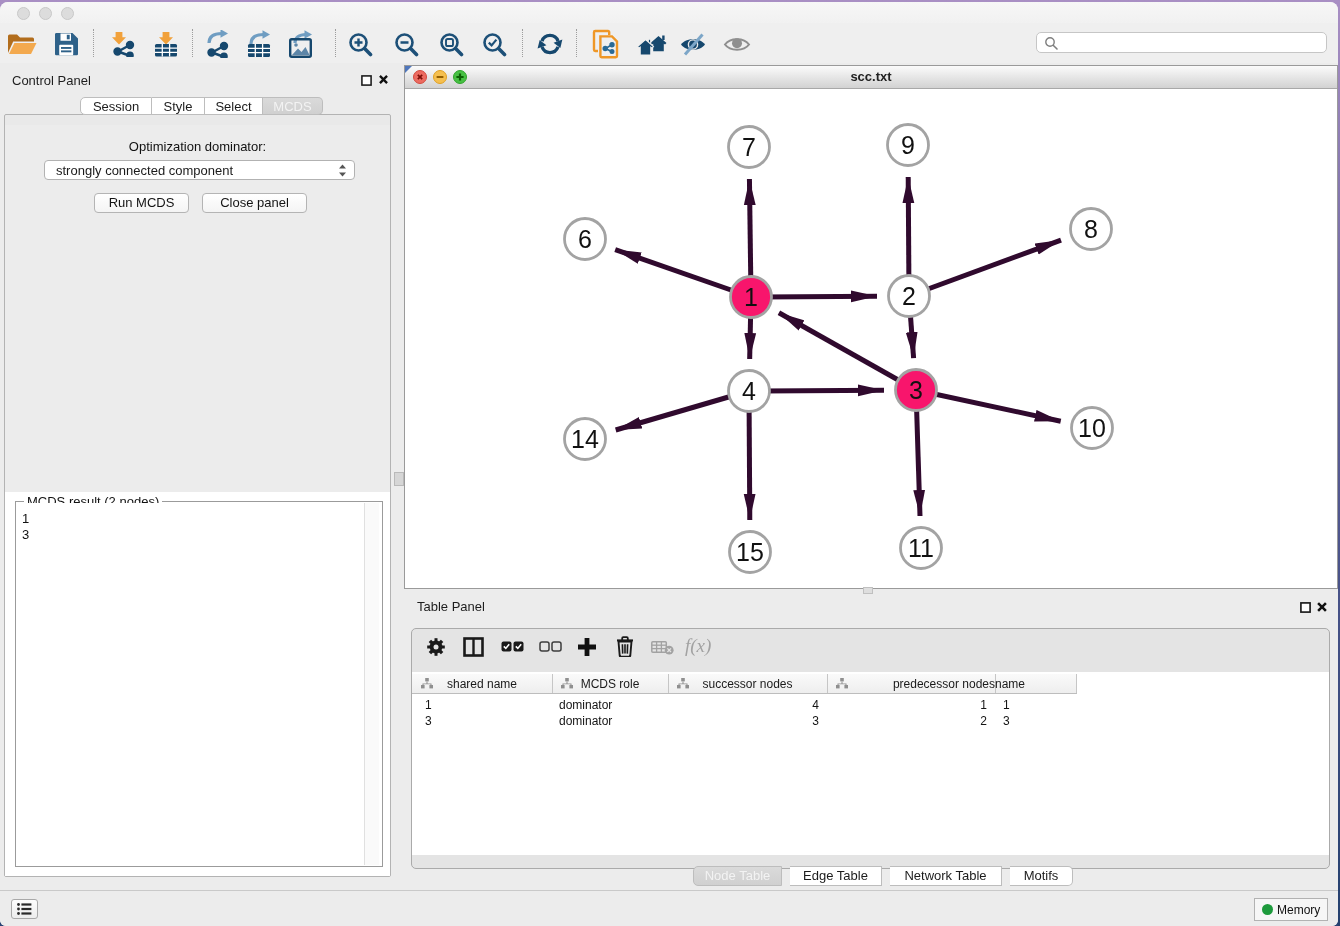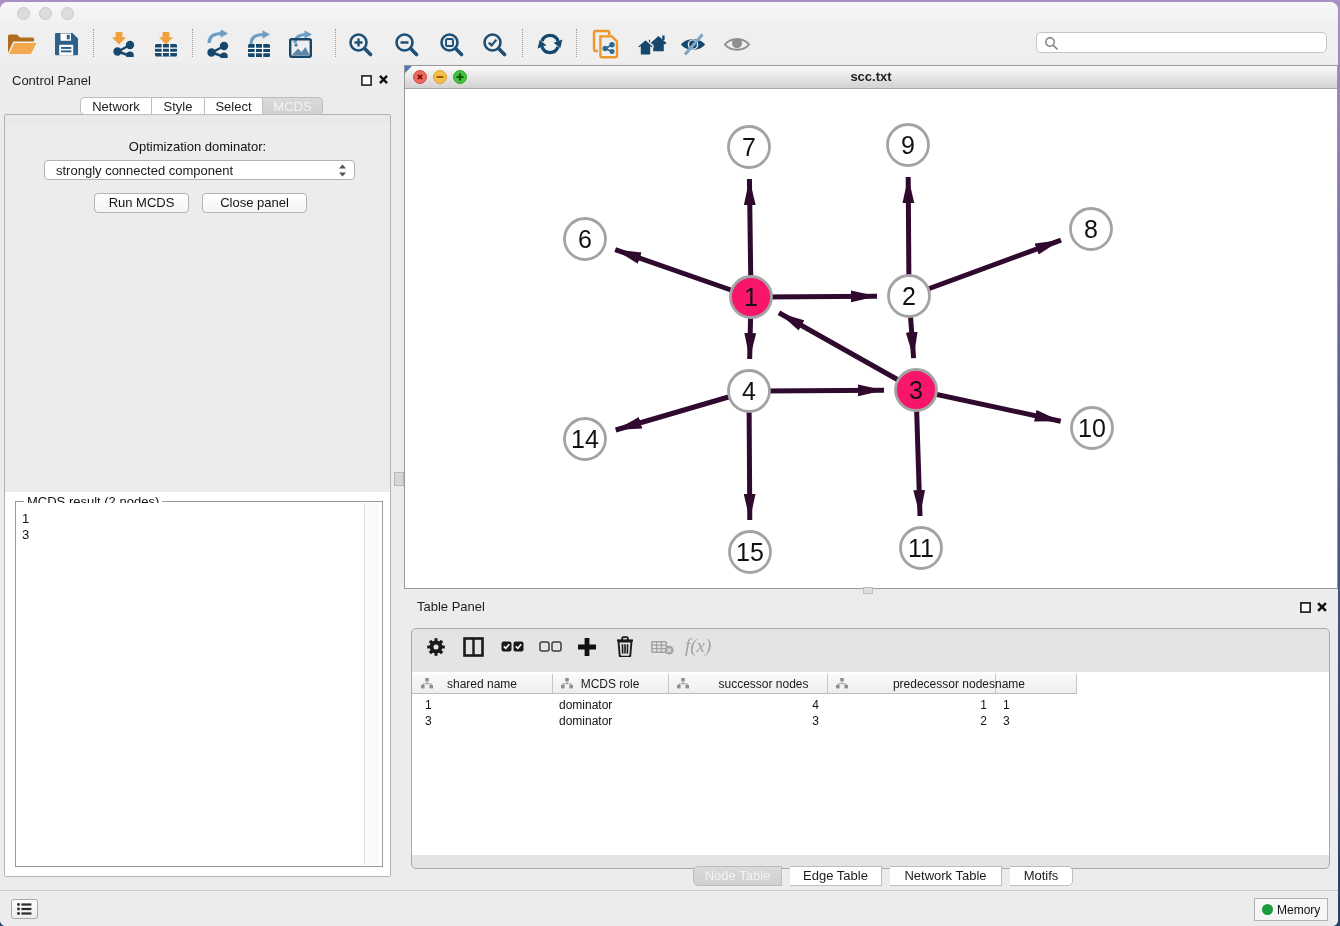--- a/index.html
+++ b/index.html
@@ -198,21 +198,21 @@
       <rect x="1" y="1" width="10" height="10" fill="#fff" stroke="#1a1a1a" stroke-width="1.7"></rect>
     </svg>
     <svg class="ab" style="left:378px;top:11px;" width="11" height="11" viewBox="0 0 12 12">
       <path d="M1.2 3 L3 1.2 L6 4.2 L9 1.2 L10.8 3 L7.8 6 L10.8 9 L9 10.8 L6 7.8 L3 10.8 L1.2 9 L4.2 6 Z" fill="#111"></path>
     </svg>
 
     <div class="ab" style="left:4px;top:51px;width:387px;height:763px;background:#e9e9e9;
          border:1px solid #b3b3b3;box-sizing:border-box;border-radius:2px;"></div>
 
     <div class="tabrow" style="left:80px;top:34px;">
-      <div class="tab first" style="width:72px;">Network</div>
+      <div class="tab first" style="width:72px;">Session</div>
       <div class="tab" style="width:53px;">Style</div>
       <div class="tab" style="width:58px;">Select</div>
       <div class="tab last sel" style="width:60px;">MCDS</div>
     </div>
 
     <div class="ab" style="left:5px;top:62px;width:385px;height:367px;background:#ececec;"></div>
     <div class="ab" style="left:0;top:76px;width:395px;text-align:center;font-size:13px;color:#111;">Optimization dominator:</div>
 
     <div class="ab" style="left:44px;top:97px;width:311px;height:20px;background:#fff;
          border:1px solid #b2b2b2;border-radius:4px;box-sizing:border-box;">
@@ -378,21 +378,21 @@
     <div class="ab" style="left:412px;top:611px;width:665px;height:20px;
          background:linear-gradient(#fafafa,#eeeeee);border-bottom:1px solid #bdbdbd;box-sizing:border-box;"></div>
     <div class="ab" style="left:412px;top:611px;width:665px;height:20px;font-size:12px;color:#1a1a1a;">
       <div class="ab" style="left:140px;top:0;width:1px;height:19px;background:#c6c6c6;"></div>
       <div class="ab" style="left:256px;top:0;width:1px;height:19px;background:#c6c6c6;"></div>
       <div class="ab" style="left:415px;top:0;width:1px;height:19px;background:#c6c6c6;"></div>
       <div class="ab" style="left:583px;top:0;width:1px;height:19px;background:#c6c6c6;"></div>
       <div class="ab" style="left:664px;top:0;width:1px;height:19px;background:#c6c6c6;"></div>
       <div class="ab" style="left:0;top:3px;width:140px;text-align:center;">shared name</div>
       <div class="ab" style="left:140px;top:3px;width:116px;text-align:center;">MCDS role</div>
-      <div class="ab" style="left:256px;top:3px;width:159px;text-align:center;padding-left:16px;">successor nodes</div>
+      <div class="ab" style="left:256px;top:3px;width:159px;text-align:center;">successor nodes</div>
       <div class="ab" style="left:415px;top:3px;width:168px;text-align:right;">predecessor nodes</div>
       <div class="ab" style="left:583px;top:3px;width:81px;">name</div>
       <svg class="ab" style="left:9px;top:4px;" width="12" height="11" viewBox="0 0 12 11">
           <g fill="#8f8f8f">
             <rect x="4.2" y="0" width="3.6" height="3.4"></rect>
             <rect x="0" y="7" width="3.6" height="3.4"></rect>
             <rect x="8.4" y="7" width="3.6" height="3.4"></rect>
             <path d="M5.5 3.4 h1 v2 h4 v1.8 h-1 v-1 h-7 v1 h-1 v-1.8 h4 z"></path>
           </g>
         </svg>

